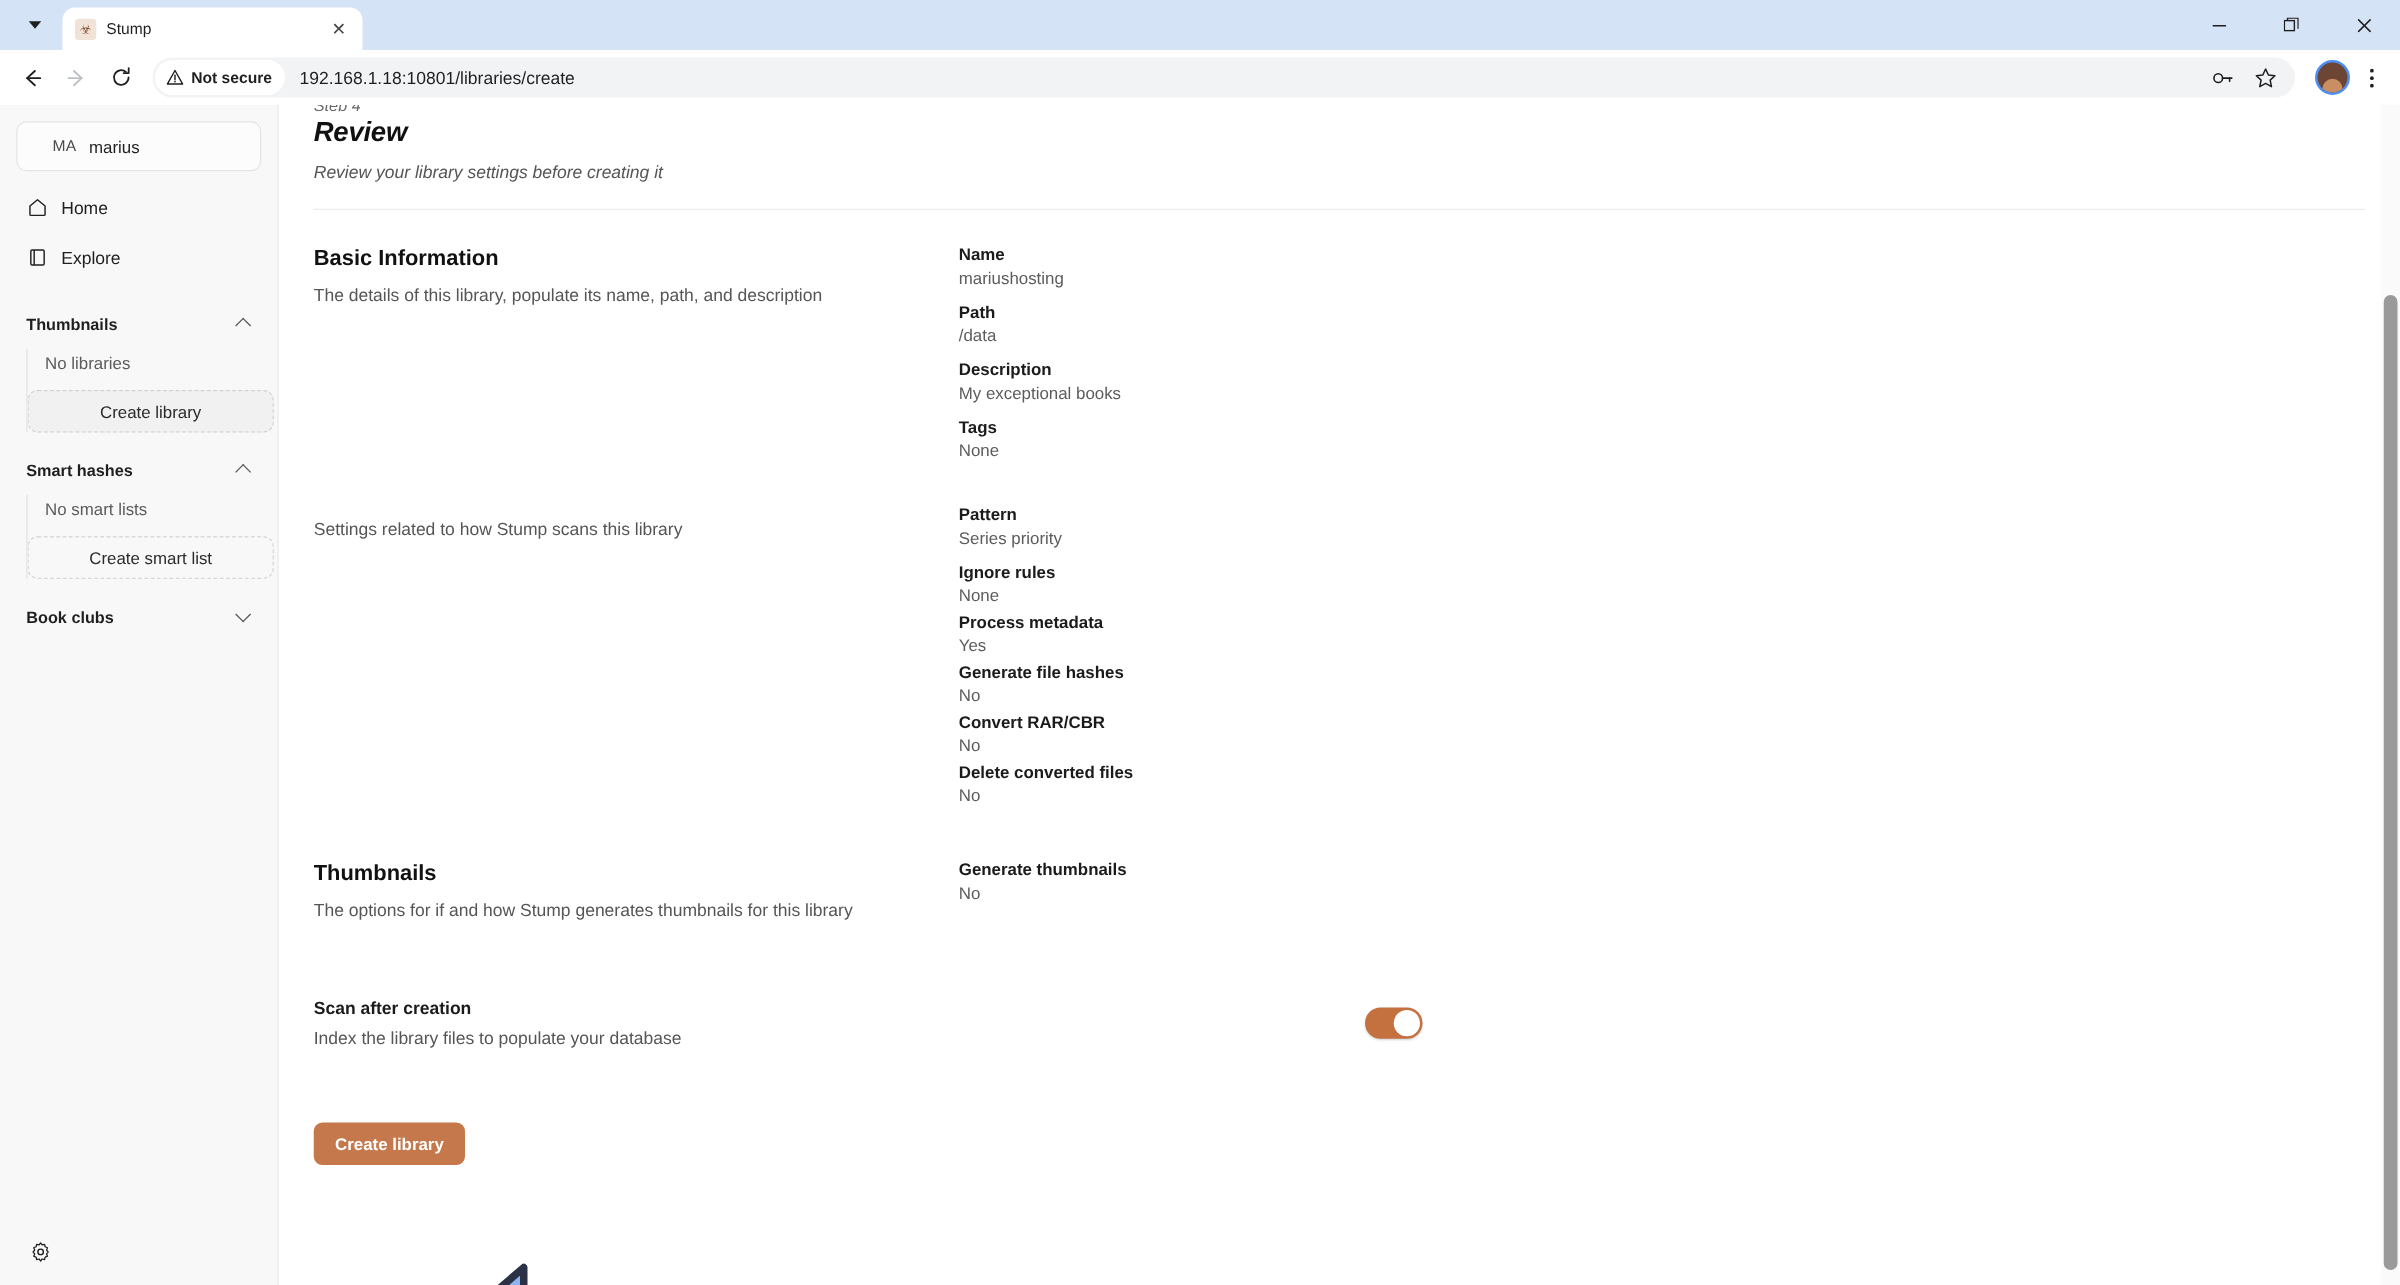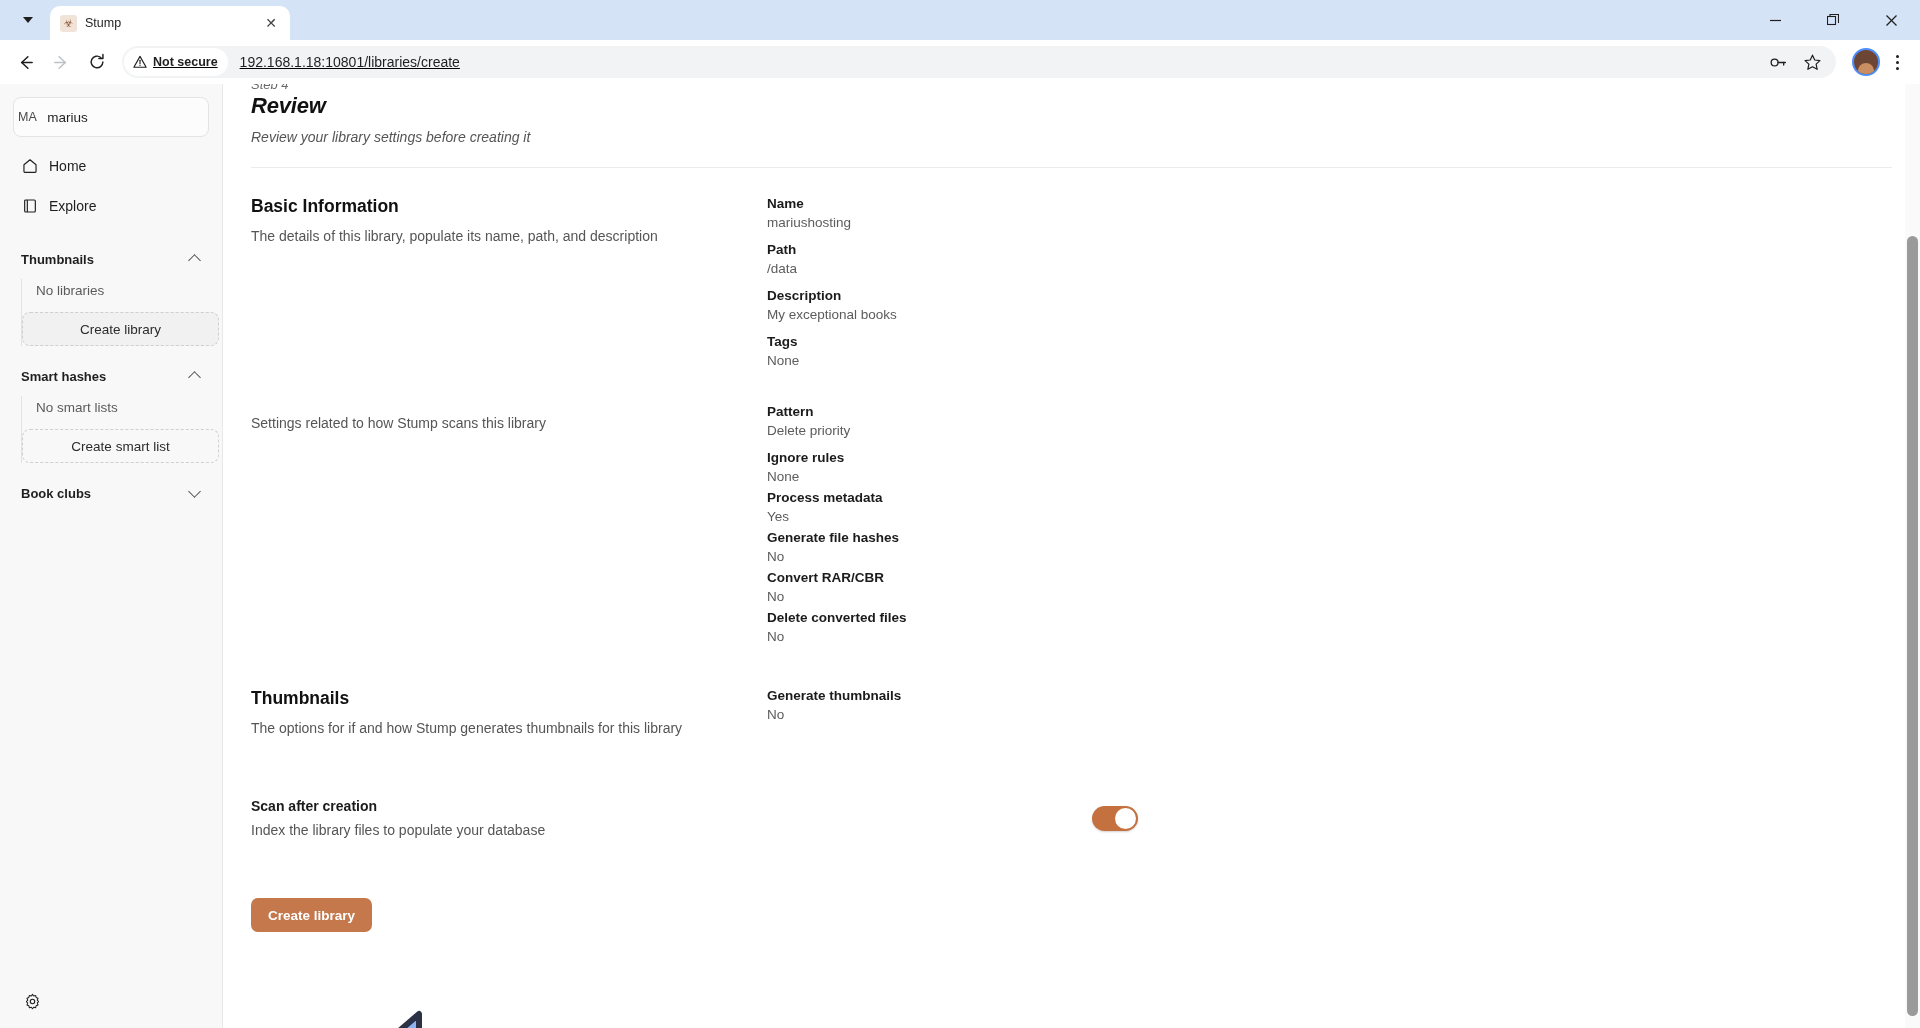--- a/index.html
+++ b/index.html
@@ -47,21 +47,21 @@
   .win-ctrls {
     position: absolute; right: 0; top: 0; height: 40px; display: flex;
   }
   .win-btn {
     width: 58px; height: 40px; display: flex; align-items: center;
     justify-content: center; cursor: pointer; color: #1f1f1f;
   }
 
   .toolbar {
     height: 44px; background: #ffffff; display: flex; align-items: center;
-    padding: 0 8px; gap: 2px; text-decoration: underline;
+    padding: 0 8px; gap: 2px;
   }
   .nav-btn {
     width: 34px; height: 34px; border-radius: 50%; display: flex;
     align-items: center; justify-content: center; cursor: pointer;
     color: #1f1f1f; flex: 0 0 auto;
   }
   .nav-btn.disabled { color: #bdc1c6; }
   .omnibox {
     flex: 1 1 auto; height: 32px; background: #f1f3f4; border-radius: 16px;
     display: flex; align-items: center; margin: 0 6px; padding-right: 8px;
@@ -95,21 +95,21 @@
 
   
   .sidebar {
     width: 223px; flex: 0 0 223px; background: #f8f8f8;
     border-right: 1px solid #e8e8e8; padding: 13px 13px 0 13px;
     display: flex; flex-direction: column; position: relative;
   }
   .user-chip {
     height: 40px; border: 1px solid #e4e4e4; border-radius: 8px;
     background: #fcfcfc; display: flex; align-items: center; gap: 10px;
-    padding: 0 4px; cursor: pointer; margin-bottom: 12px;
+    padding: 0 28px; cursor: pointer; margin-bottom: 12px;
   }
   .user-initials { font-size: 12.5px; color: #4a4a4a; letter-spacing: .2px; }
   .user-name { font-size: 13.5px; color: #1f1f1f; }
   .nav-item {
     height: 34px; display: flex; align-items: center; gap: 11px;
     padding: 0 8px; border-radius: 7px; cursor: pointer; margin-bottom: 6px;
   }
   .nav-item .label { font-size: 14px; color: #1f1f1f; }
   .icon16 { width: 17px; height: 17px; flex: 0 0 auto; display: flex; align-items: center; justify-content: center; }
 
@@ -388,21 +388,21 @@
         </div>
       </div>
 
       <div class="section" style="padding-top:24px;">
         <div class="sec-left">
           <div class="sec-sub">Settings related to how Stump scans this library</div>
         </div>
         <div class="sec-right">
           <div class="field">
             <div class="field-label">Pattern</div>
-            <div class="field-value">Delete priority</div>
+            <div class="field-value">Series priority</div>
           </div>
           <div class="field" style="margin-bottom:6px;">
             <div class="field-label">Ignore rules</div>
             <div class="field-value">None</div>
           </div>
           <div class="field" style="margin-bottom:6px;">
             <div class="field-label">Process metadata</div>
             <div class="field-value">Yes</div>
           </div>
           <div class="field" style="margin-bottom:6px;">

